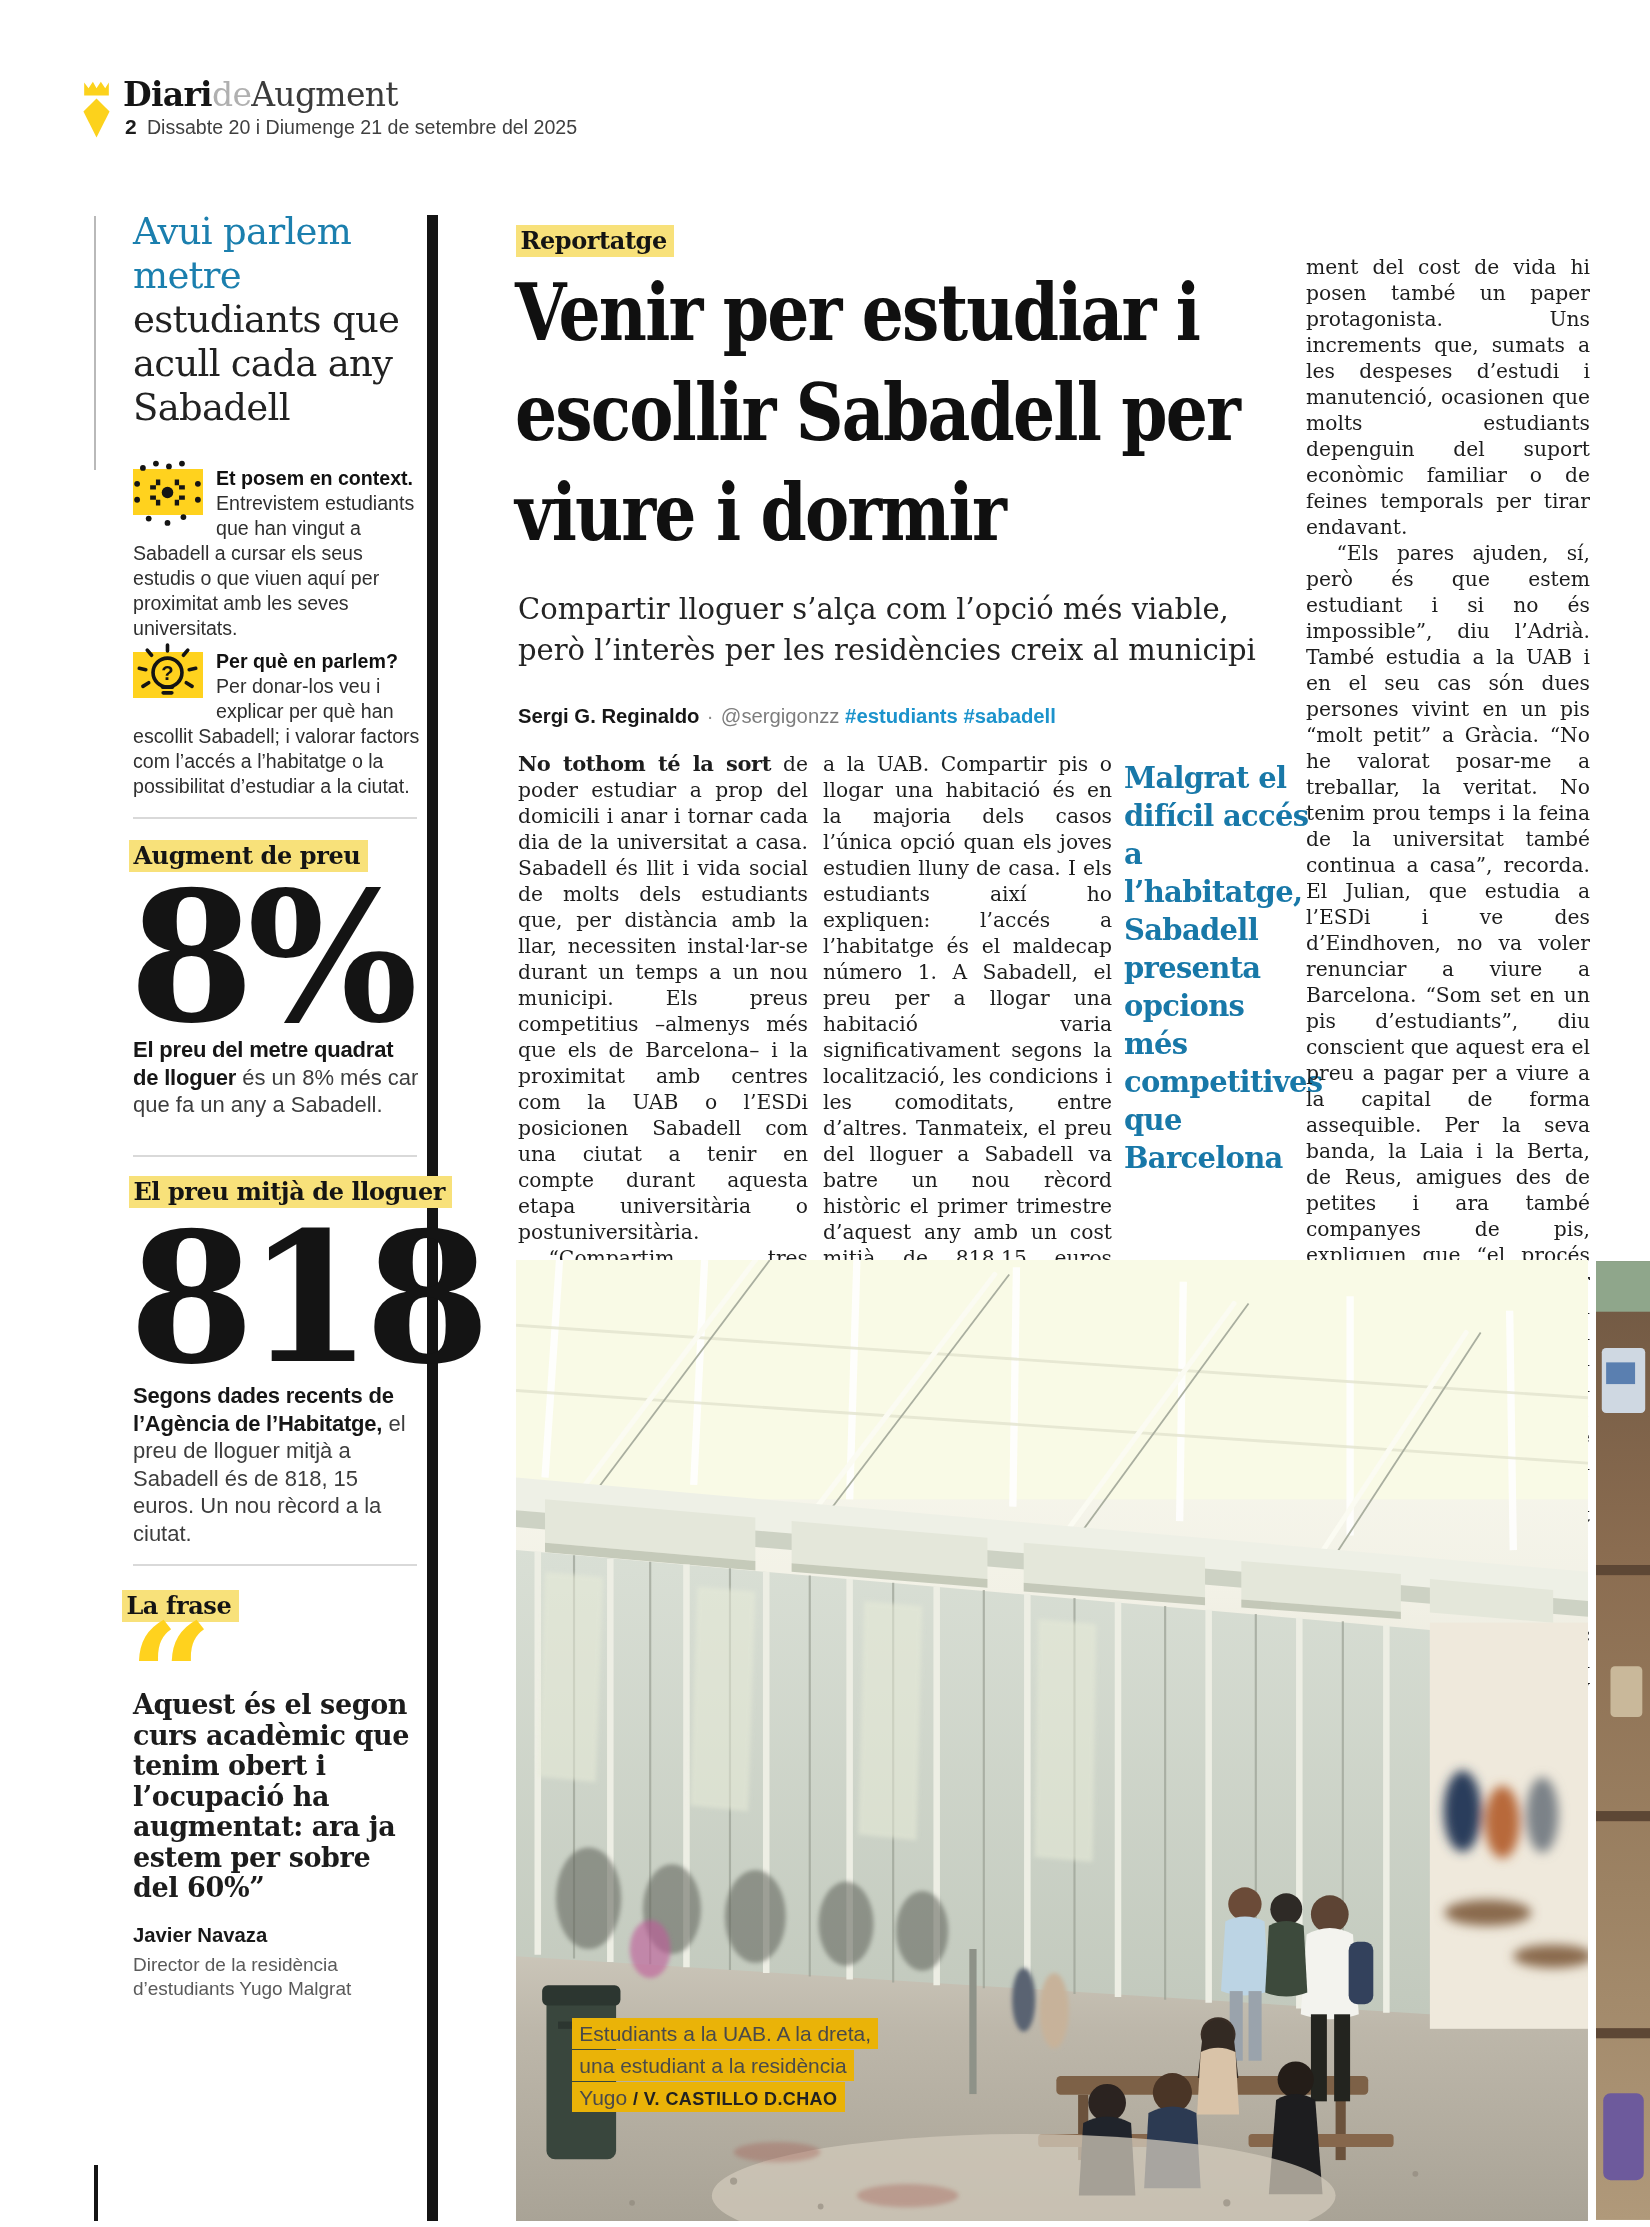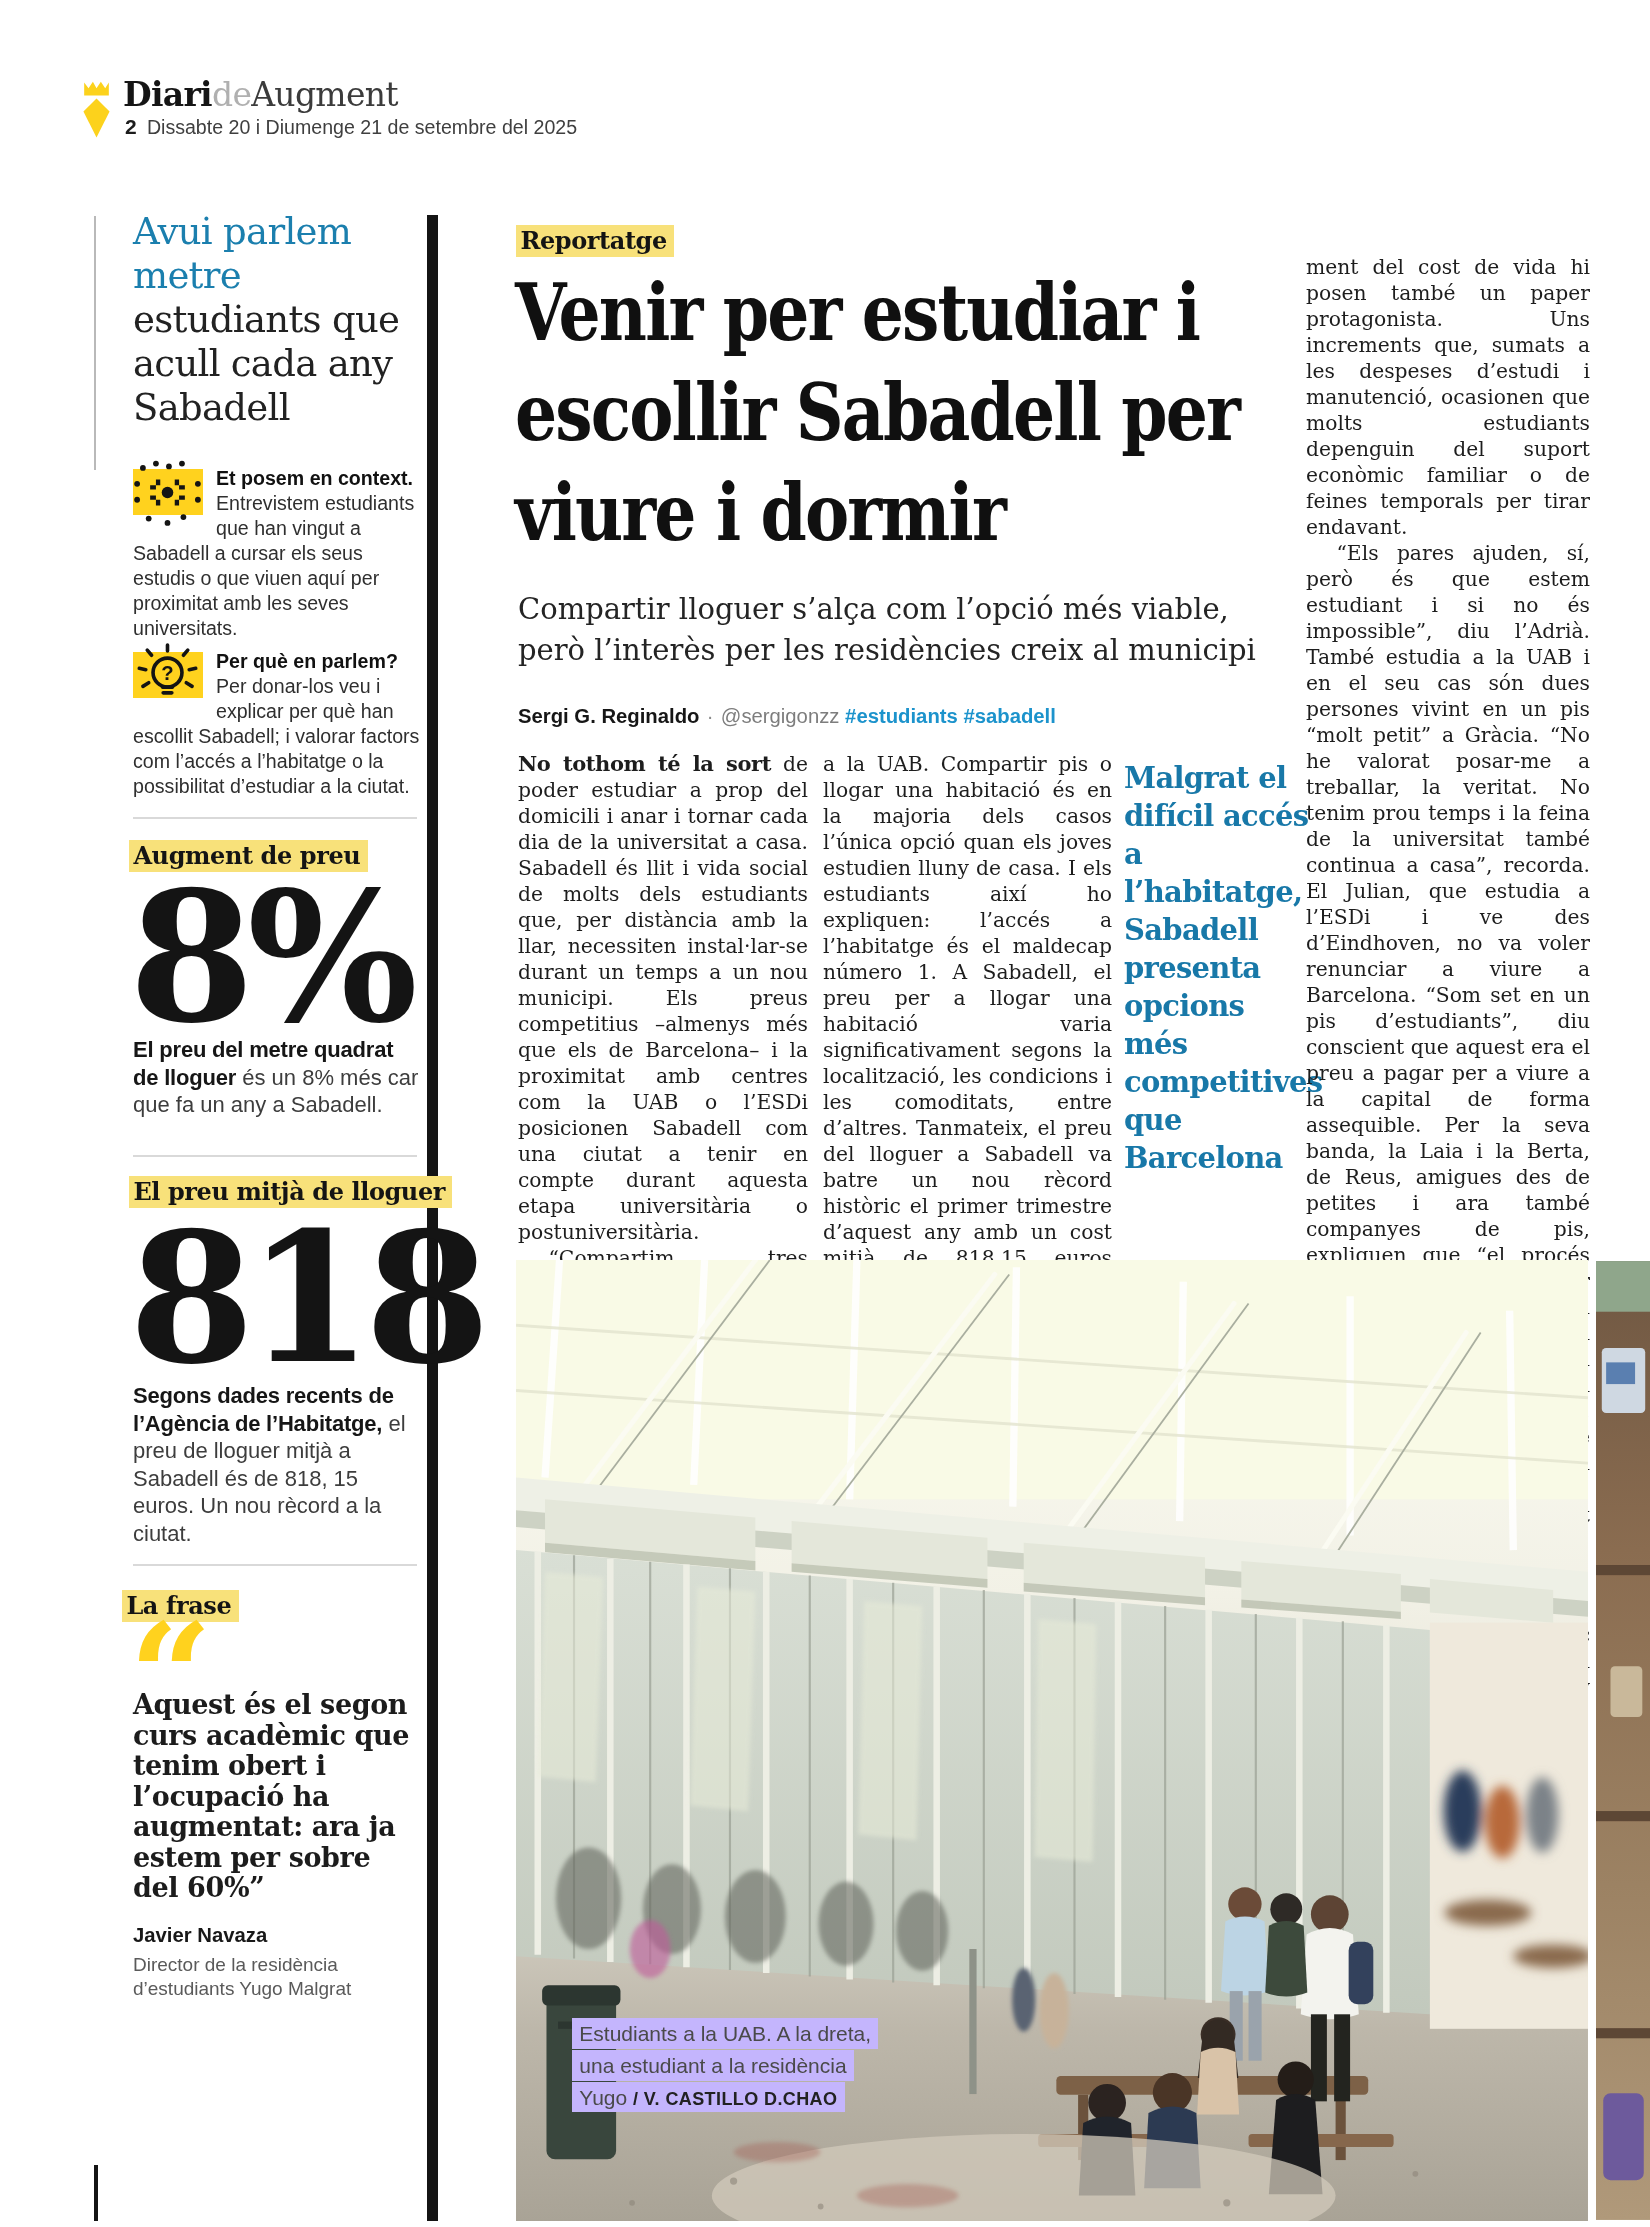--- a/index.html
+++ b/index.html
@@ -66,21 +66,21 @@
   .col1{left:518px;top:751px;width:290px;}
   .col2{left:823px;top:751px;width:289px;}
   .col4{left:1306px;top:254px;width:284px;}
   .col4 h4{margin:11.6px 0 4.4px 0;font-family:"Liberation Sans",sans-serif;font-size:22px;color:#111;text-align:left;}
   .pullquote{left:1124px;top:759px;width:187px;font-family:"DejaVu Serif",serif;font-weight:bold;font-size:29px;line-height:38px;color:#1878a8;letter-spacing:-0.7px;}
 
   
   .photo-main{left:516px;top:1260px;width:1072px;height:961px;z-index:5;}
   .photo-strip{left:1596px;top:1260px;width:55px;height:961px;z-index:5;}
   .photo-caption{left:572px;top:2018px;width:323px;z-index:6;font-size:21px;line-height:1.52;color:#4a4a4a;}
-  .photo-caption .cbg{background:#c4b5fd;padding:3.6px 7.3px;-webkit-box-decoration-break:clone;box-decoration-break:clone;}
+  .photo-caption .cbg{background:#eab308;padding:3.6px 7.3px;-webkit-box-decoration-break:clone;box-decoration-break:clone;}
   .photo-caption .credit{font-weight:bold;color:#222;font-size:18px;letter-spacing:0.4px;}
 </style>
 </head>
 <body>
 
 <div class="abs" style="left:82px;top:81px;width:29px;height:58px;">
   <svg width="29" height="58" viewBox="0 0 40 80">
     <path d="M3 2 L9 10 L15 1 L20 10 L26 1 L32 10 L37 2 L37 20 L3 20 Z" fill="#fcd21c"></path>
     <path d="M20 24 L38 42 L20 78 L2 42 Z" fill="#fcd21c"></path>
   </svg>

